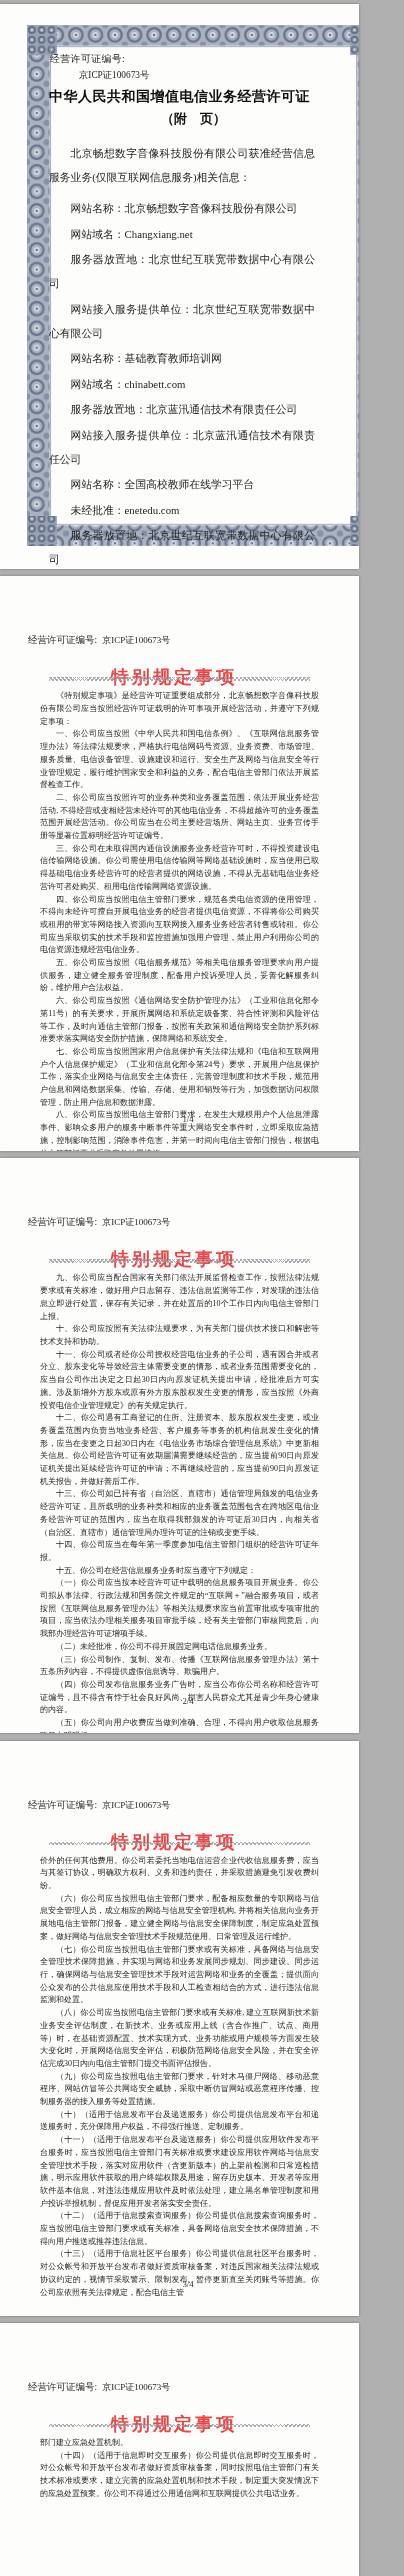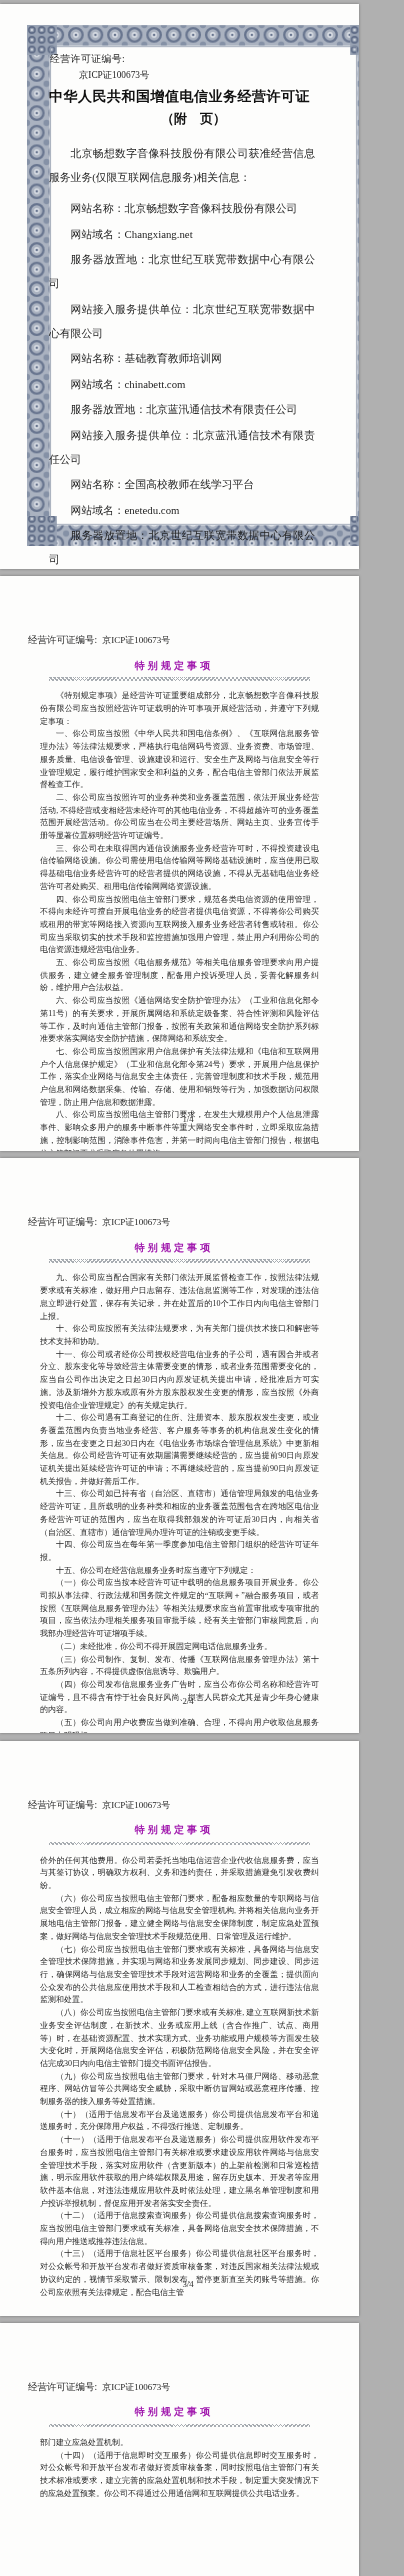--- a/index.html
+++ b/index.html
@@ -48,22 +48,22 @@
     font-size: 10.8px; line-height: 24px; text-align: justify;
   }
   .cert-body p { margin: 0 0 1.5px; text-indent: 2em; }
   .cert-body p.intro { margin-bottom: 7.2px; }
 
   
   .terms-header { position: absolute; top: 58px; left: 28px; font-size: 9.5px; }
   .terms-header .lic-no { font-size: 9px; margin-left: 5.2px; }
   .terms-title {
     position: absolute; top: 74px; left: 0; right: 11px;
-    text-align: center; font-size: 10px; font-weight: bold;
-    letter-spacing: 3.1px; color: #a21caf;
+    text-align: center; font-size: 18px; font-weight: bold;
+    letter-spacing: 3.1px; color: #ef4444;
   }
   .zigzag {
     position: absolute; top: 101px; left: 49px; right: 49px; height: 3.6px;
     background:
       repeating-linear-gradient(45deg,  #9aa0a6 0 0.9px, rgba(255,255,255,0) 0.9px 2.8px),
       repeating-linear-gradient(-45deg, #9aa0a6 0 0.9px, rgba(255,255,255,0) 0.9px 2.8px);
     opacity: .85;
   }
   .terms-body {
     position: absolute; top: 114px; left: 40px; right: 40px;
@@ -122,21 +122,21 @@
       <div>
           <p>网站名称：北京畅想数字音像科技股份有限公司</p>
           <p>网站域名：Changxiang.net</p>
           <p>服务器放置地：北京世纪互联宽带数据中心有限公司</p>
           <p>网站接入服务提供单位：北京世纪互联宽带数据中心有限公司</p>
           <p>网站名称：基础教育教师培训网</p>
           <p>网站域名：chinabett.com</p>
           <p>服务器放置地：北京蓝汛通信技术有限责任公司</p>
           <p>网站接入服务提供单位：北京蓝汛通信技术有限责任公司</p>
           <p>网站名称：全国高校教师在线学习平台</p>
-          <p>网站域名：enetedu.com</p>
+          <p>未经批准：enetedu.com</p>
           <p>服务器放置地：北京世纪互联宽带数据中心有限公司</p>
           <p>网站接入服务提供单位：北京世纪互联宽带数据中心有限公司</p>
         </div>
     </div>
   </section>
 
   <section class="page page-terms">
     <div class="terms-header">
       <span>经营许可证编号:</span><span class="lic-no">京ICP证100673号</span>
     </div>

